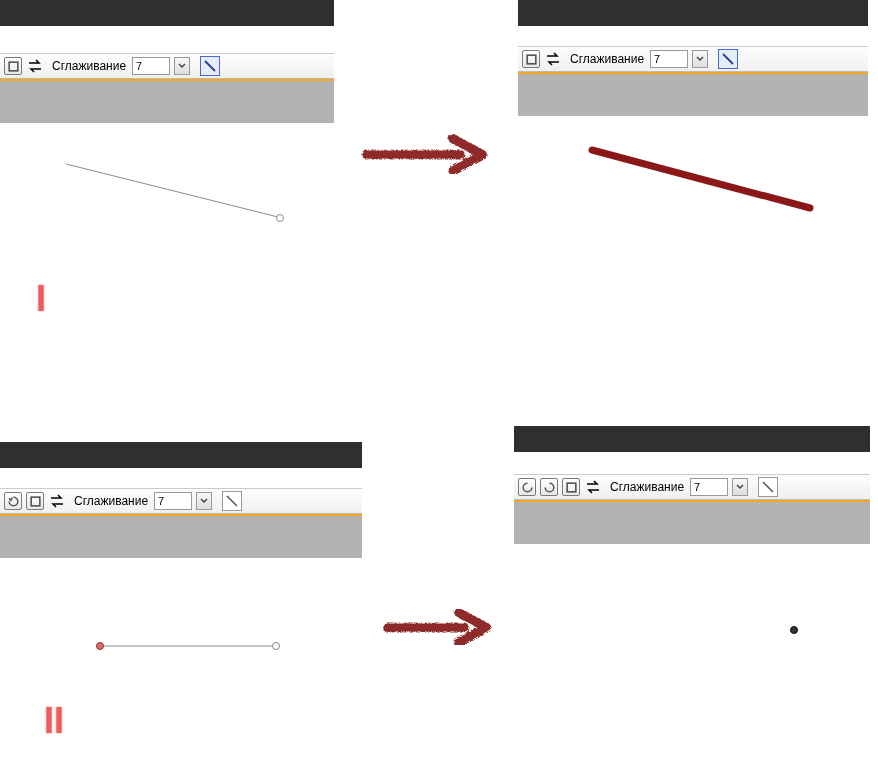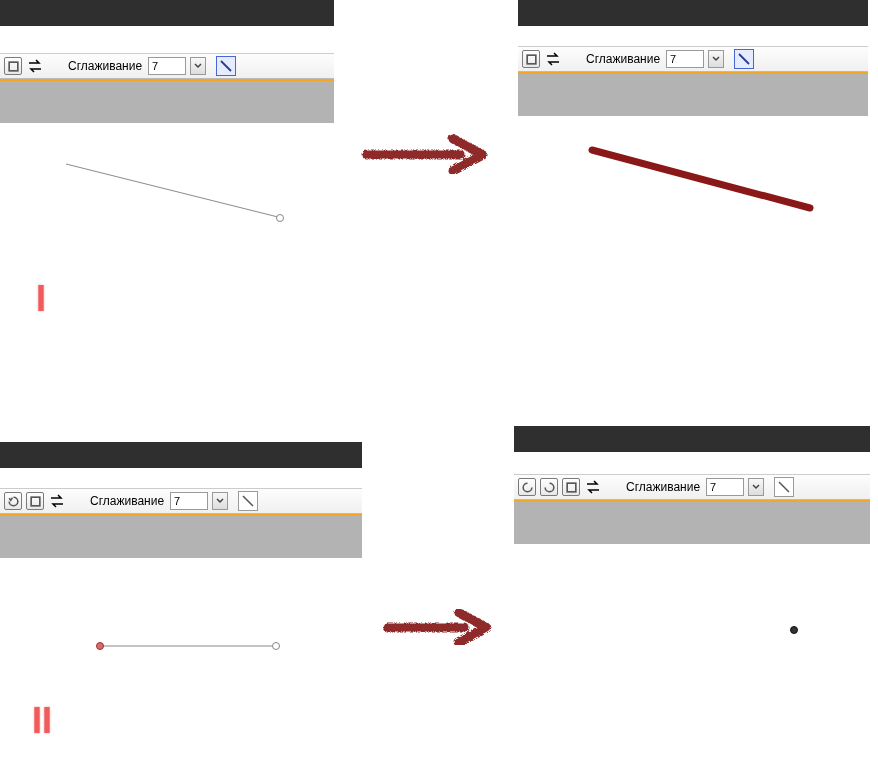--- a/index.html
+++ b/index.html
@@ -6,21 +6,21 @@
   body{width:878px;height:771px;background:#fff;font-family:Arial,sans-serif;font-size:12px;color:#000;position:relative}
   .panel{position:absolute;background:#fff}
   .titlebar{height:26px;background:#2f2f2f}
   .toolbar{height:26px;background:linear-gradient(#fdfdfd,#f0f0f0);border-top:1px solid #ccc;border-bottom:1px solid #bbb;display:flex;align-items:center;padding:0 4px;gap:4px}
   .orange-line{height:2px;background:#f5a623}
   .canvas-strip{height:42px;background:#b3b3b3}
   .tbtn{width:18px;height:18px;border:1px solid #7a7a7a;border-radius:2px;background:linear-gradient(#fff,#e8e8e8);display:flex;align-items:center;justify-content:center;cursor:pointer}
   .tbtn svg{width:13px;height:13px}
   .swap-icon{width:18px;height:18px;display:flex;align-items:center;justify-content:center}
   .swap-icon svg{width:16px;height:14px}
-  .lbl{margin-left:20px;margin-right:2px}
+  .lbl{margin-left:4px;margin-right:2px}
   .num-input{width:38px;height:18px;border:1px solid #999;background:#fff;font-size:11px;padding:0 3px}
   .dropdown-btn{width:16px;height:18px;border:1px solid #999;background:linear-gradient(#f8f8f8,#ddd);display:flex;align-items:center;justify-content:center;cursor:pointer}
   .dropdown-btn svg{width:8px;height:8px}
   .line-tool{width:20px;height:20px;border:1px solid #999;background:#fff;display:flex;align-items:center;justify-content:center;margin-left:6px;cursor:pointer}
   .line-tool.active{border-color:#4a66d0;background:#e6ecff}
   .line-tool svg{width:14px;height:14px}
   .thin-line{position:absolute;stroke:#999;stroke-width:1}
   .handle{position:absolute;width:8px;height:8px;border:1px solid #888;border-radius:50%;background:#fff}
   .handle.red{background:#d86b6b;border-color:#a03030}
   .thick-red{position:absolute}
@@ -147,21 +147,21 @@
       </div>
   </div>
   <div class="orange-line"></div>
   <div class="canvas-strip"></div>
 </div>
 <svg class="thin-line" style="left:100px;top:640px;width:184px;height:10px">
     <line x1="2" y1="6" x2="178" y2="6" stroke="#8a8a8a" stroke-width="1"></line>
   </svg>
 <div class="handle red" style="left:96px;top:642px"></div>
 <div class="handle" style="left:272px;top:642px"></div>
-<div class="marker" style="left:32px;top:700px">II</div>
+<div class="marker" style="left:44px;top:700px">II</div>
 
 <svg class="arrow" style="left:382px;top:606px;width:110px;height:42px" viewBox="0 0 110 42">
   <defs>
       <filter id="ra2">
         <feTurbulence baseFrequency="0.95" numOctaves="2" result="n"></feTurbulence>
         <feDisplacementMap in="SourceGraphic" in2="n" scale="2"></feDisplacementMap>
       </filter>
     </defs>
   <g filter="url(#ra2)">
     <line x1="5" y1="21" x2="82" y2="21" stroke="#8e2a2a" stroke-width="9" stroke-linecap="round"></line>

